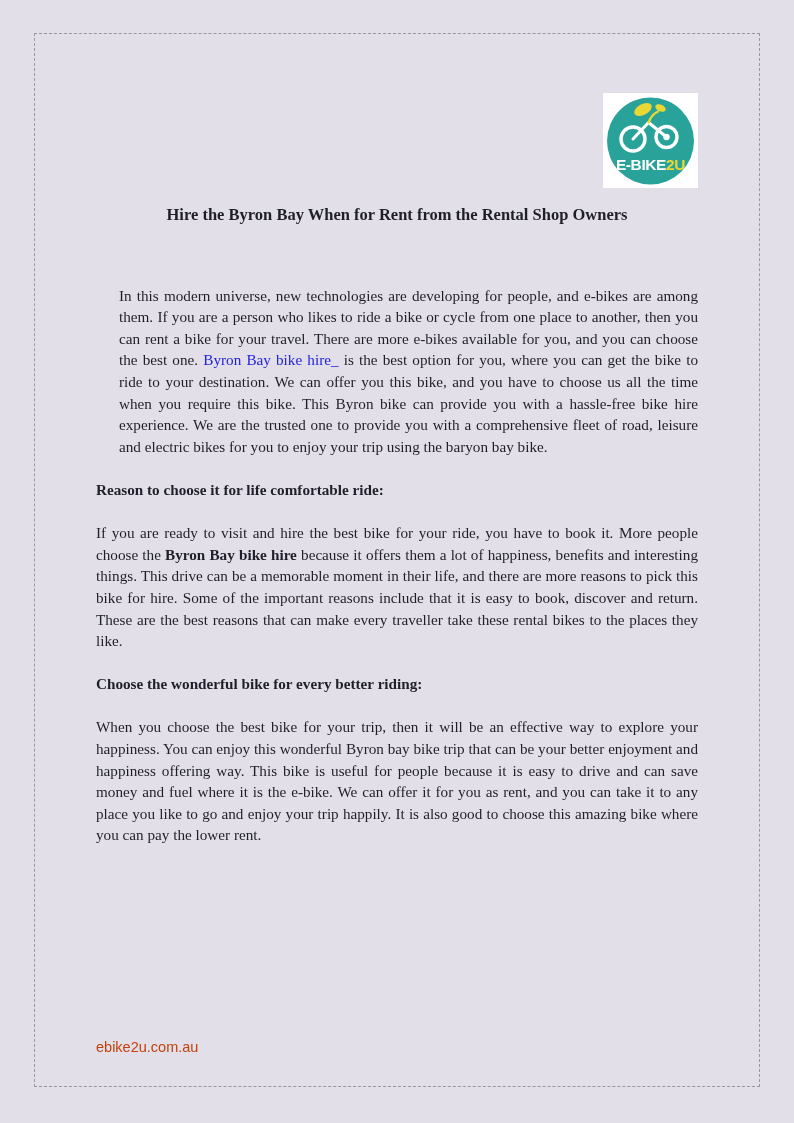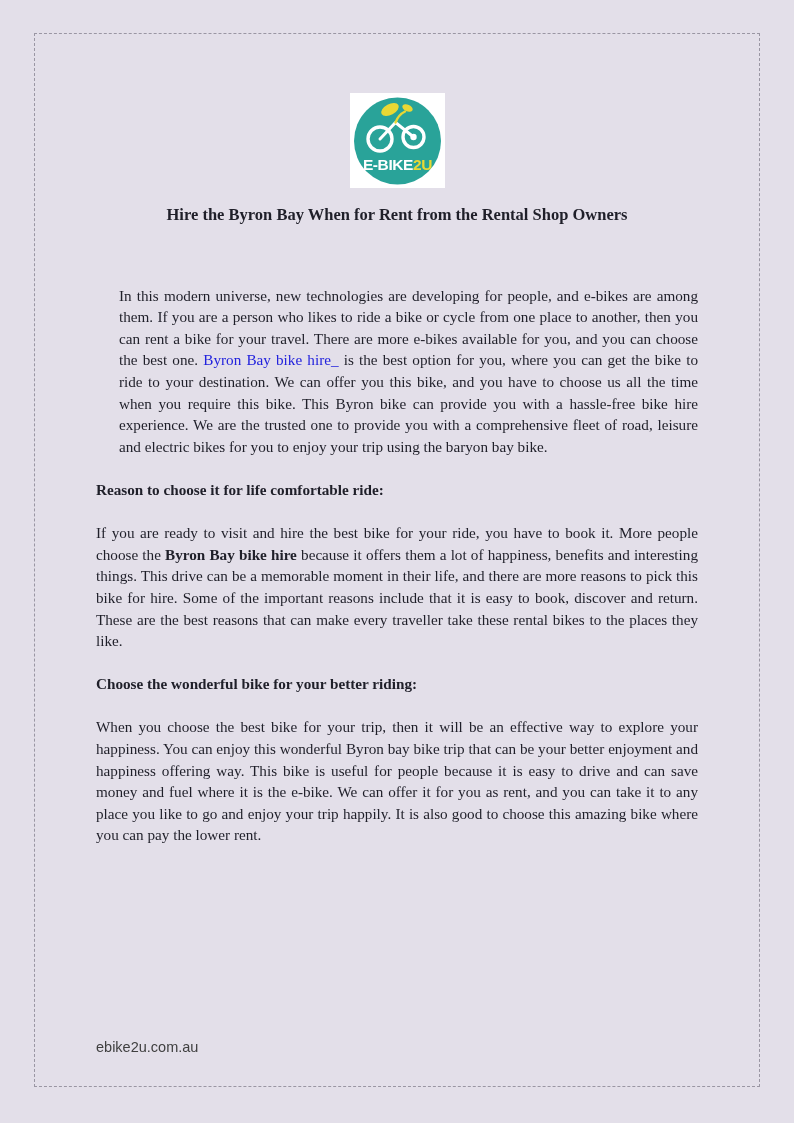--- a/index.html
+++ b/index.html
@@ -27,21 +27,21 @@
     border:1px dashed var(--border);
     pointer-events:none;
   }
   .content{
     position:absolute;
     left:96px;top:0;
     width:602px;
   }
   .logo-wrap{
     margin-top:93px;
-    display:flex;justify-content:center;
+    display:flex;justify-content:flex-end;
   }
   .logo-box{
     width:95px;height:95px;
     background:#ffffff;
   }
   .doc-title{
     margin-top:16px;
     font-size:16.5px;
     font-weight:bold;
     text-align:center;
@@ -61,21 +61,21 @@
     text-align:left;
   }
   .seg-plain{color:var(--ink);}
   .seg-bold{color:var(--ink);font-weight:bold;}
   a.seg-link{color:var(--link);text-decoration:none;}
   .footer{
     position:absolute;
     left:96px;top:1039px;
     font-family:"Liberation Sans", sans-serif;
     font-size:14.5px;
-    color:#404040;
+    color:#c2410c;
   }
   .logo-text{
     font-family:"Liberation Sans", sans-serif;
     font-weight:bold;
   }
 </style>
 </head>
 <body>
 
 <div class="page">
@@ -108,20 +108,20 @@
     </div>
 
     <h1 class="doc-title">Hire the Byron Bay When for Rent from the Rental Shop Owners</h1>
 
     <p class="para first"><span class="seg-plain">In this modern universe, new technologies are developing for people, and e-bikes are among them. If you are a person who likes to ride a bike or cycle from one place to another, then you can rent a bike for your travel. There are more e-bikes available for you, and you can choose the best one. </span><a href="#" class="seg-link">Byron Bay bike hire</a><a href="#" class="seg-link">_</a><span class="seg-plain"> is the best option for you, where you can get the bike to ride to your destination. We can offer you this bike, and you have to choose us all the time when you require this bike. This Byron bike can provide you with a hassle-free bike hire experience. We are the trusted one to provide you with a comprehensive fleet of road, leisure and electric bikes for you to enjoy your trip using the baryon bay bike.</span></p>
 
     <h2 class="heading">Reason to choose it for life comfortable ride:</h2>
 
     <p class="para"><span class="seg-plain">If you are ready to visit and hire the best bike for your ride, you have to book it. More people choose the </span><span class="seg-bold">Byron Bay bike hire</span><span class="seg-plain"> because it offers them a lot of happiness, benefits and interesting things. This drive can be a memorable moment in their life, and there are more reasons to pick this bike for hire. Some of the important reasons include that it is easy to book, discover and return. These are the best reasons that can make every traveller take these rental bikes to the places they like.</span></p>
 
-    <h2 class="heading">Choose the wonderful bike for your better riding:</h2>
+    <h2 class="heading">Choose the wonderful bike for every better riding:</h2>
 
     <p class="para"><span class="seg-plain">When you choose the best bike for your trip, then it will be an effective way to explore your happiness. You can enjoy this wonderful Byron bay bike trip that can be your better enjoyment and happiness offering way. This bike is useful for people because it is easy to drive and can save money and fuel where it is the e-bike. We can offer it for you as rent, and you can take it to any place you like to go and enjoy your trip happily. It is also good to choose this amazing bike where you can pay the lower rent.</span></p>
 
   </div>
 
   <div class="footer">ebike2u.com.au</div>
 </div>
 
 </body></html>

